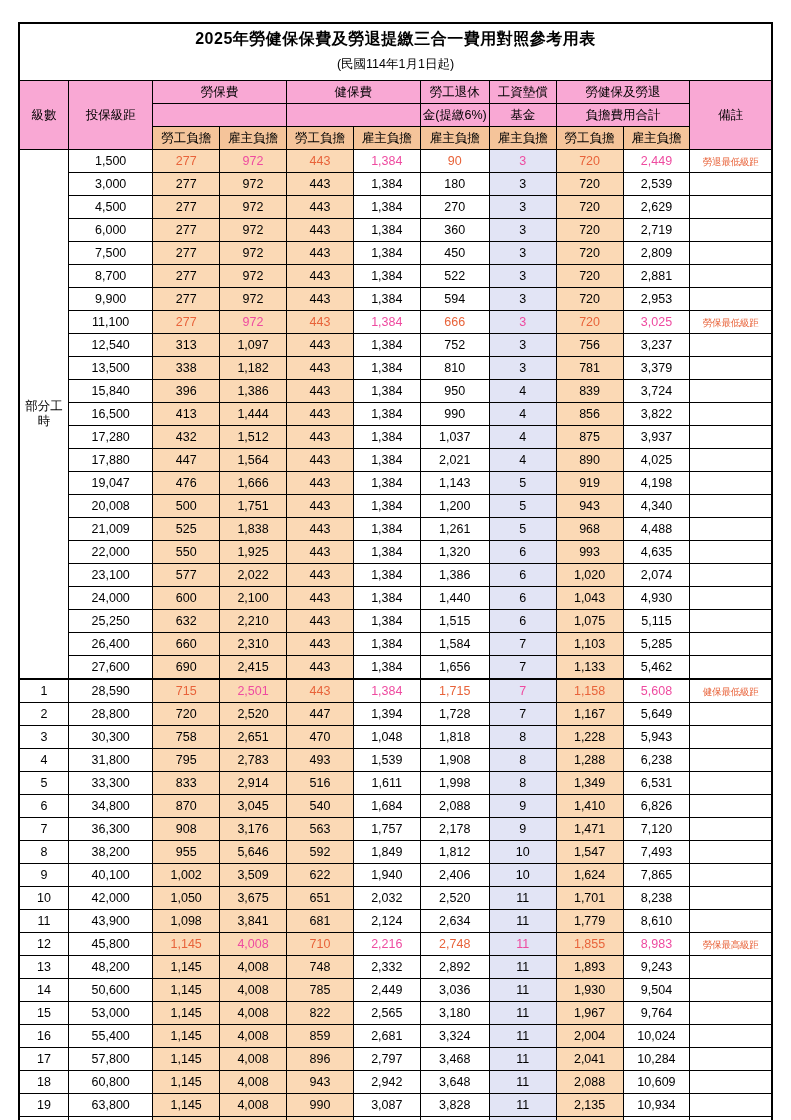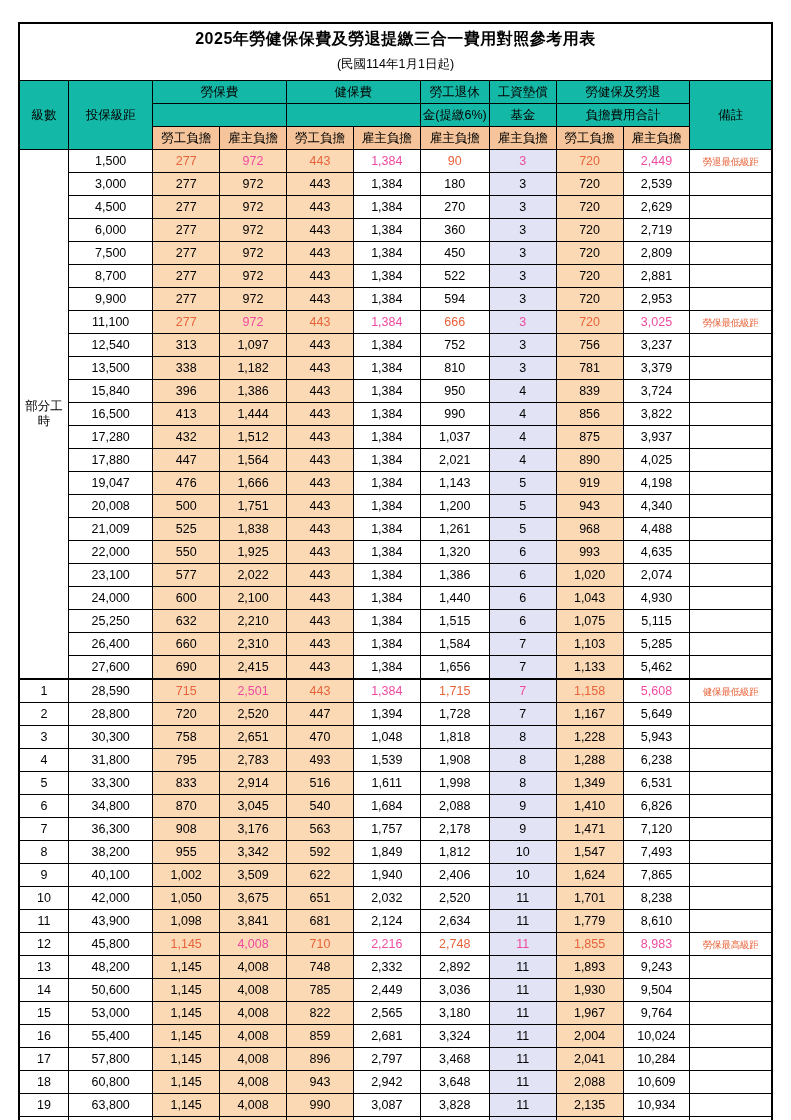--- a/index.html
+++ b/index.html
@@ -46,21 +46,21 @@
     font-weight: bold;
     letter-spacing: 0.5px;
   }
   .title-2 {
     font-size: 12.5px;
     margin-top: 9px;
   }
   .hdr {
     font-size: 12.5px;
     font-weight: normal;
-    background: #14b8a6;
+    background: #f9a8d4;
   }
   .hdr-sm {
     font-size: 11.5px;
   }
   .sub-lab {
     font-size: 11.5px;
     height: 20px;
   }
   .bg-orange-hdr { background: #f5c49a; }
   .bg-orange { background: #fbd9b5; }
@@ -507,21 +507,21 @@
           <td class="num bg-white">2,178</td>
           <td class="num bg-blue">9</td>
           <td class="num bg-orange">1,471</td>
           <td class="num bg-white">7,120</td>
           <td class="note-col"></td>
         </tr>
         <tr>
           <td class="num">8</td>
           <td class="wage-col num">38,200</td>
           <td class="num bg-orange">955</td>
-          <td class="num bg-orange">3,342</td>
+          <td class="num bg-orange">5,646</td>
           <td class="num bg-orange">592</td>
           <td class="num bg-white">1,849</td>
           <td class="num bg-white">1,812</td>
           <td class="num bg-blue">10</td>
           <td class="num bg-orange">1,547</td>
           <td class="num bg-white">7,493</td>
           <td class="note-col"></td>
         </tr>
         <tr>
           <td class="num">9</td>

